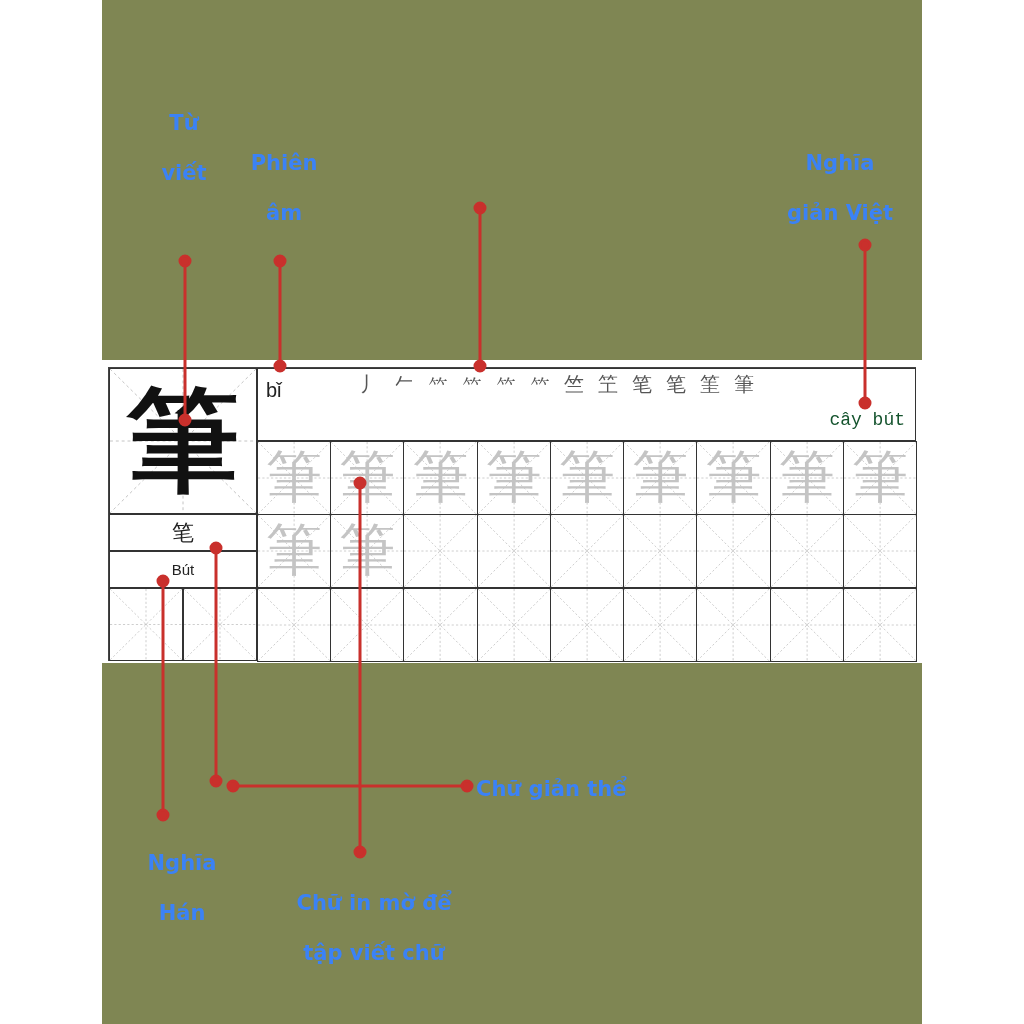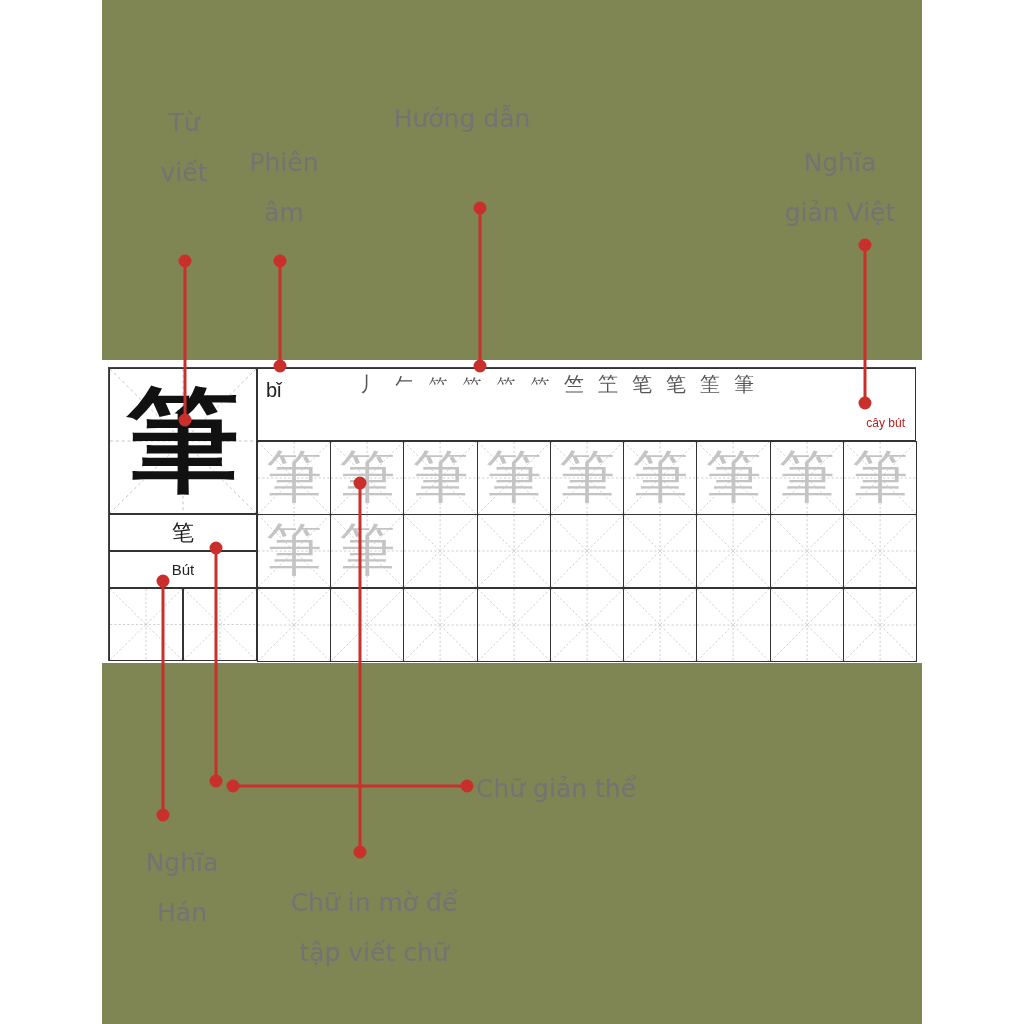--- a/index.html
+++ b/index.html
@@ -1,28 +1,28 @@
 <!DOCTYPE html>
 <html><head>
 <meta charset="utf-8">
 <style>
   html,body{margin:0;padding:0;background:#ffffff;}
   body{width:1024px;height:1024px;position:relative;overflow:hidden;font-family:"DejaVu Sans",sans-serif;}
   .panel{position:absolute;left:102px;width:820px;background:#7f8653;}
   .panel.top{top:0;height:360px;}
   .panel.bottom{top:663px;height:361px;}
   .band{position:absolute;left:102px;top:360px;width:820px;height:303px;background:#ffffff;}
-  .label{position:absolute;color:#737373;font-family:"DejaVu Sans",sans-serif;font-size:25px;font-weight:400;text-align:center;line-height:50px;white-space:nowrap;}
+  .label{position:absolute;color:#3b82f6;font-family:"DejaVu Sans",sans-serif;font-size:21px;font-weight:700;text-align:center;line-height:50px;white-space:nowrap;}
   .sheet{position:absolute;left:108px;top:367px;width:808px;height:294px;border:1.5px solid #444;box-sizing:border-box;background:#fff;}
   .cell{position:absolute;box-sizing:border-box;border:1px solid #333;background:#fff;overflow:hidden;}
   .cell svg.guide{position:absolute;left:0;top:0;width:100%;height:100%;}
   .faded{position:absolute;left:0;top:0;width:100%;height:100%;display:flex;align-items:center;justify-content:center;font-family:"DejaVu Serif",serif;font-size:56px;color:#c4c4c4;}
   .bigchar{position:absolute;left:0;top:0;width:100%;height:100%;display:flex;align-items:center;justify-content:center;font-family:"DejaVu Serif",serif;font-size:112px;color:#111;font-weight:bold;}
   .pinyin{position:absolute;left:8px;top:10px;font-family:"Liberation Sans",sans-serif;font-size:20px;color:#222;}
-  .meaning{position:absolute;right:10px;bottom:10px;font-family:Liberation Sans, sans-serif;font-size:12px;color:#b91c1c;}
+  .meaning{position:absolute;right:10px;bottom:10px;font-family:Liberation Mono, monospace;font-size:18px;color:#14532d;}
   .strokes{position:absolute;left:100px;top:2px;display:flex;gap:10px;font-family:"DejaVu Serif",serif;font-size:20px;color:#555;}
   .strokes span{display:inline-block;width:24px;text-align:center;}
   .simp{position:absolute;left:0;top:0;width:100%;height:100%;display:flex;align-items:center;justify-content:center;font-family:"DejaVu Sans",sans-serif;font-size:22px;color:#222;}
   .hv{position:absolute;left:0;top:0;width:100%;height:100%;display:flex;align-items:center;justify-content:center;font-family:"Liberation Sans",sans-serif;font-size:15px;color:#222;}
   .connectors{position:absolute;left:0;top:0;width:1024px;height:1024px;pointer-events:none;}
 </style>
 </head>
 <body>
 
 <div class="panel top"></div>
@@ -31,21 +31,20 @@
 
 <div class="label" style="left:134px;top:98px;width:100px;">
   <div>Từ</div>
   <div>viết</div>
 </div>
 <div class="label" style="left:234px;top:138px;width:100px;">
   <div>Phiên</div>
   <div>âm</div>
 </div>
 <div class="label" style="left:352px;top:94px;width:220px;">
-  <div>Hướng dẫn</div>
 </div>
 <div class="label" style="left:760px;top:138px;width:160px;">
   <div>Nghĩa</div>
   <div>giản Việt</div>
 </div>
 
 <div class="label" style="left:476px;top:764px;width:200px;text-align:left;">
   <div>Chữ giản thể</div>
 </div>
 <div class="label" style="left:132px;top:838px;width:100px;">

